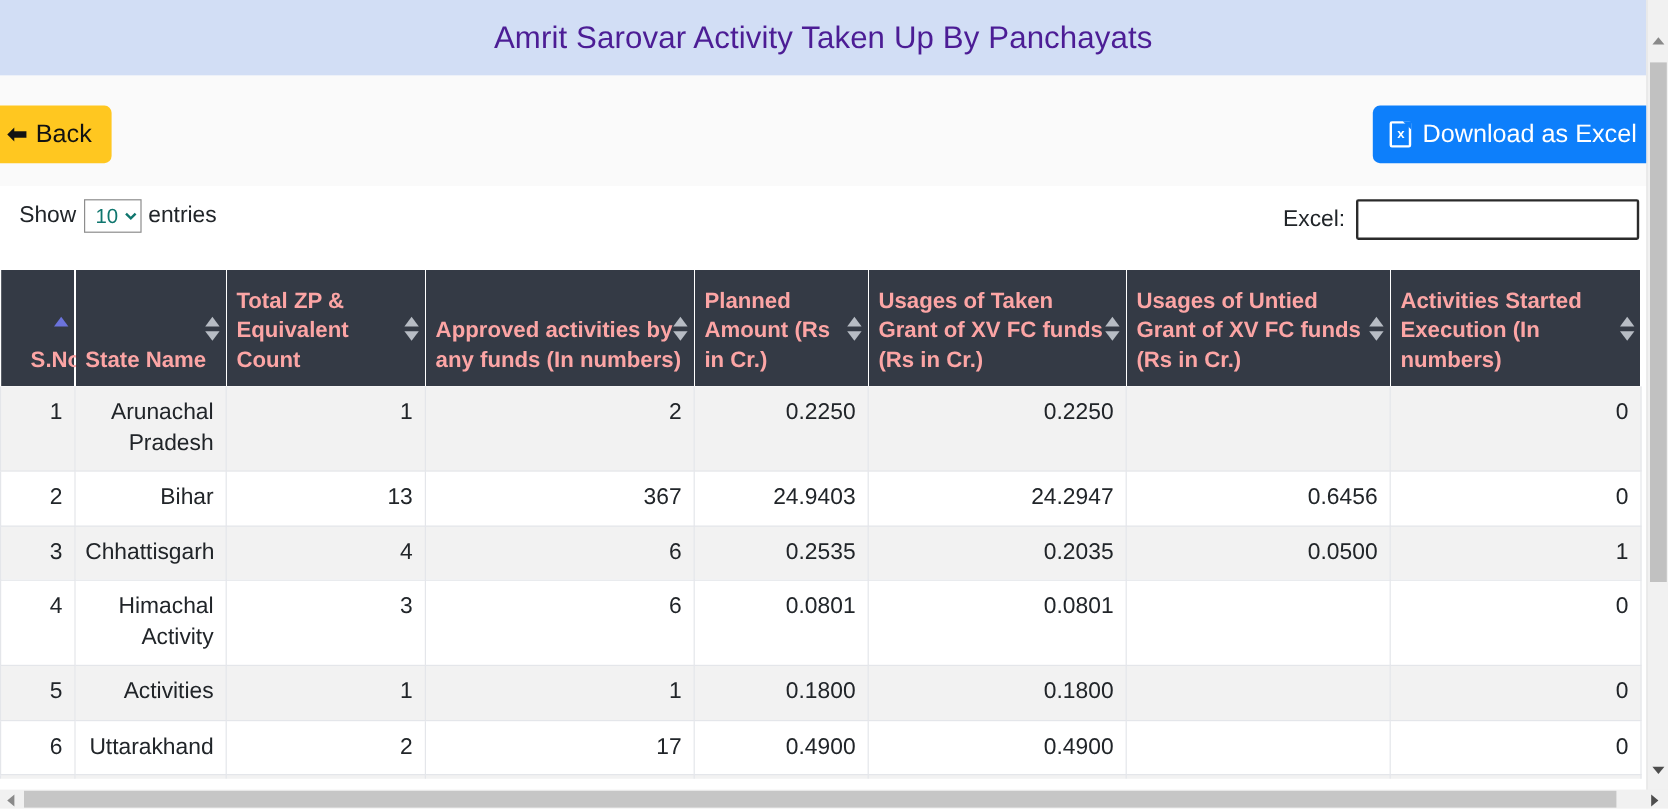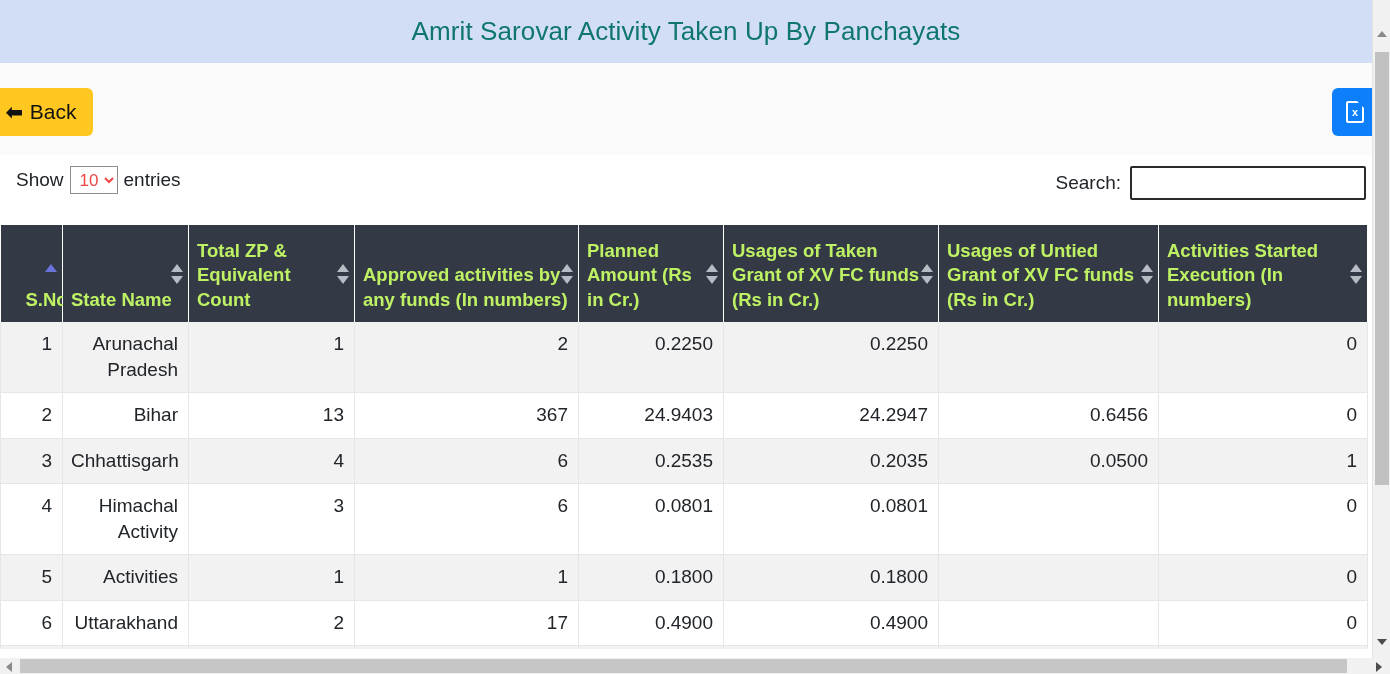--- a/index.html
+++ b/index.html
@@ -23,21 +23,21 @@
     width: 1372px; height: 63px;
     background: #d2def5;
     display: flex;
     align-items: center;
     justify-content: center;
   }
   .title-bar h1 {
     margin: 0;
     font-size: 26px;
     font-weight: 400;
-    color: #0f766e;
+    color: #4c1d95;
     letter-spacing: 0.1px;
   }
 
   
   .toolbar {
     position: absolute;
     left: 0; top: 63px;
     width: 1372px; height: 92px;
     background: #fafafa;
   }
@@ -109,21 +109,21 @@
     font-size: 19px; color: #212529;
   }
   .dt-length select {
     height: 28px;
     font-size: 17px;
     font-family: "Liberation Sans", sans-serif;
     padding: 0 2px 0 5px;
     border: 1px solid #8d8d8d;
     border-radius: 0;
     background: #ffffff;
-    color: #ef4444;
+    color: #0f766e;
   }
   .dt-filter {
     position: absolute;
     right: 6px; top: 0;
     display: flex; align-items: center; gap: 9px;
     font-size: 19px; color: #212529;
   }
   .dt-filter input {
     width: 236px; height: 34px;
     border: 2px solid #2b2b2b;
@@ -144,21 +144,21 @@
     background: #ffffff;
   }
   table.dt {
     border-collapse: collapse;
     width: 1367px;
     table-layout: fixed;
     font-size: 19px;
   }
   table.dt thead th {
     background: #343a45;
-    color: #bef264;
+    color: #fca5a5;
     font-size: 18.5px;
     font-weight: bold;
     text-align: left;
     vertical-align: bottom;
     padding: 8px 10px 10px 8px;
     height: 97px;
     border-right: 1px solid #ffffff;
     border-left: 1px solid #ffffff;
     position: relative;
     line-height: 1.32;
@@ -250,33 +250,34 @@
     <h1>Amrit Sarovar Activity Taken Up By Panchayats</h1>
   </div>
 
   <div class="toolbar">
     <button class="btn-back">
       <span class="ico">⬅</span>
       <span>Back</span>
     </button>
     <button class="btn-excel">
       <span class="xls-ico">x</span>
+      <span>Download as Excel</span>
     </button>
   </div>
 
   <div class="controls">
     <label class="dt-length">
       <span>Show</span>
       <select>
         <option>10</option>
       </select>
       <span>entries</span>
     </label>
     <label class="dt-filter">
-      <span>Search:</span>
+      <span>Excel:</span>
       <input type="text" placeholder="" value="" style="">
     </label>
   </div>
 
   <div class="table-wrap">
     <table class="dt">
       <colgroup>
         <col style="width:62px">
         <col style="width:126px">
         <col style="width:166px">

